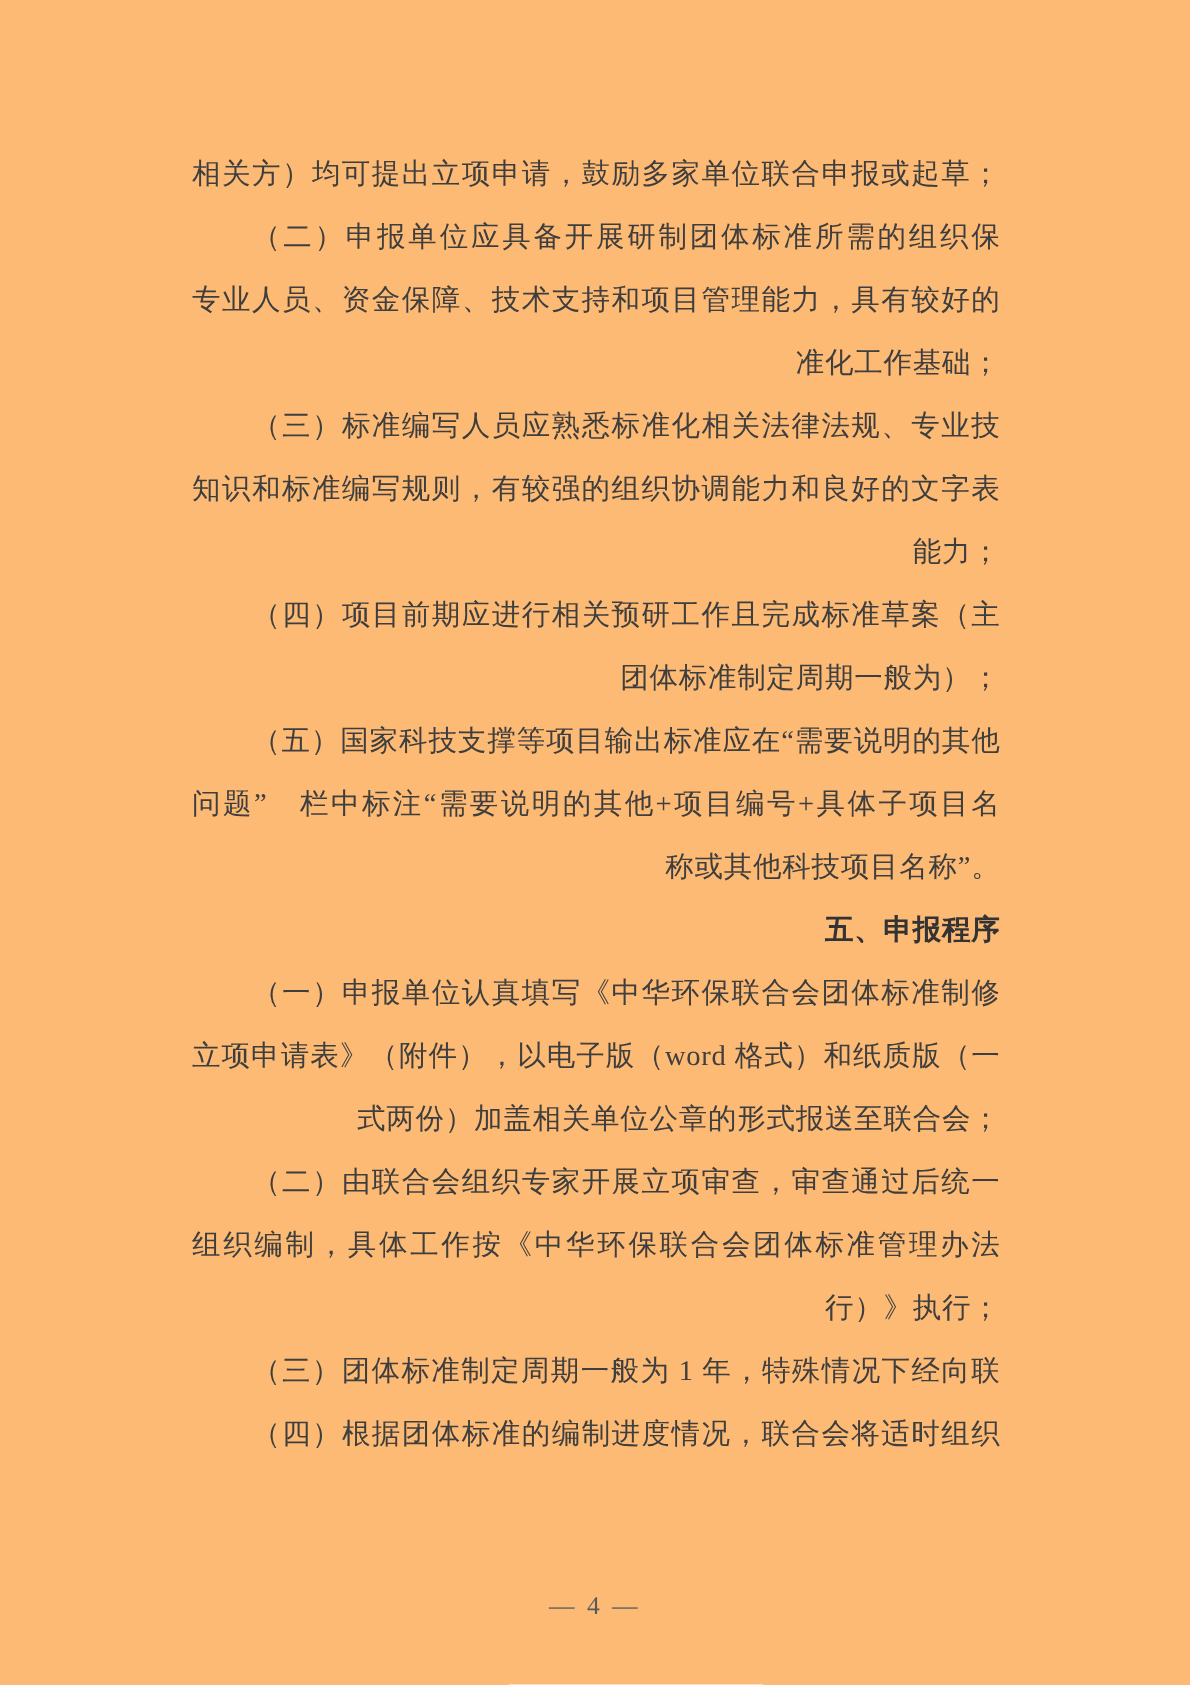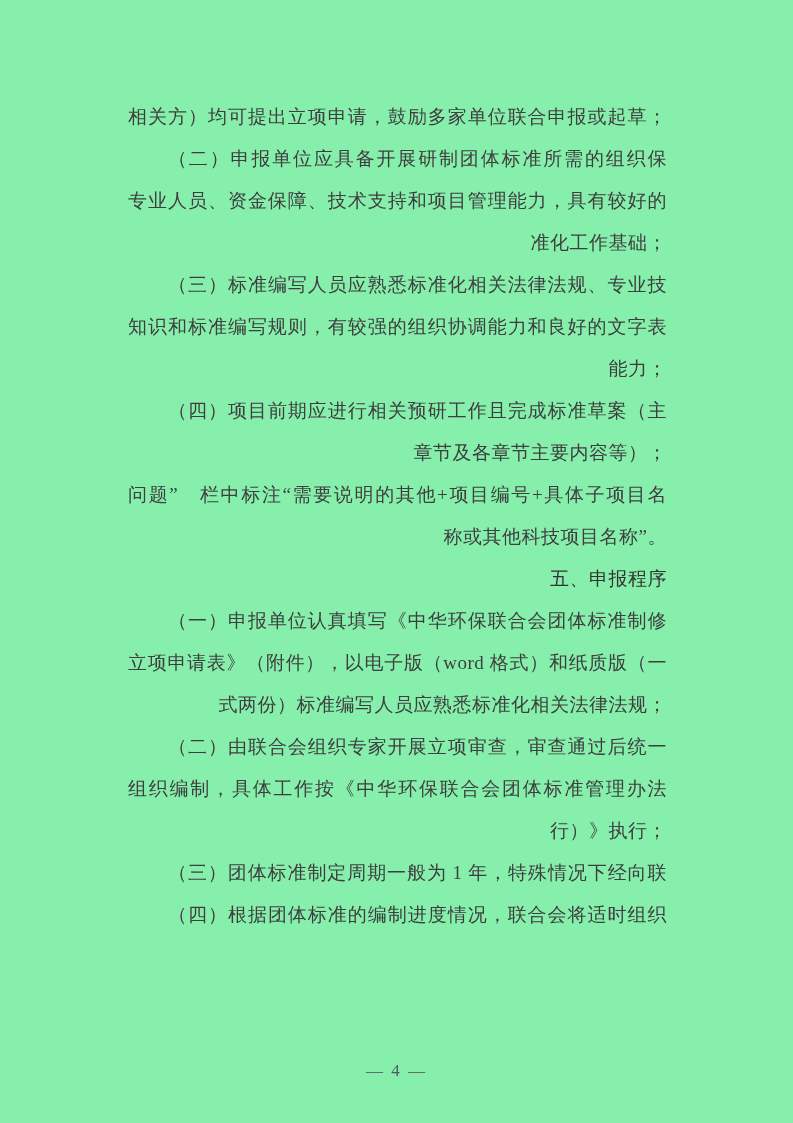--- a/index.html
+++ b/index.html
@@ -5,21 +5,21 @@
 <style>
   html, body {
     margin: 0;
     padding: 0;
     background: #ffffff;
   }
   .page {
     position: relative;
     width: 793px;
     height: 1123px;
-    background: #86efac;
+    background: #fdba74;
     overflow: hidden;
     font-family: "Liberation Serif", "DejaVu Serif", serif;
   }
   .doc-body {
     position: absolute;
     top: 96px;
     left: 128px;
     width: 539px;
   }
   .line {
@@ -33,21 +33,21 @@
   }
   .line.justify {
     text-align: justify;
     text-align-last: justify;
     text-justify: inter-ideograph;
   }
   .line.indent {
     text-indent: 40px;
   }
   .line.bold {
-    font-weight: 400;
+    font-weight: 700;
     color: #333333;
   }
   .footer {
     position: absolute;
     top: 1056px;
     left: 0;
     width: 100%;
     text-align: center;
   }
   .page-number {
@@ -63,27 +63,28 @@
 <div class="page">
   <div class="doc-body">
       <div class="line justify">相关方）均可提出立项申请，鼓励多家单位联合申报或起草；</div>
       <div class="line indent justify">（二）申报单位应具备开展研制团体标准所需的组织保障、</div>
       <div class="line justify">专业人员、资金保障、技术支持和项目管理能力，具有较好的标</div>
       <div class="line">准化工作基础；</div>
       <div class="line indent justify">（三）标准编写人员应熟悉标准化相关法律法规、专业技术</div>
       <div class="line justify">知识和标准编写规则，有较强的组织协调能力和良好的文字表达</div>
       <div class="line">能力；</div>
       <div class="line indent justify">（四）项目前期应进行相关预研工作且完成标准草案（主要</div>
-      <div class="line">章节及各章节主要内容等）；</div>
+      <div class="line">团体标准制定周期一般为）；</div>
+      <div class="line indent justify">（五）国家科技支撑等项目输出标准应在“需要说明的其他</div>
       <div class="line justify">问题”　栏中标注“需要说明的其他+项目编号+具体子项目名</div>
       <div class="line">称或其他科技项目名称”。</div>
       <div class="line indent bold">五、申报程序</div>
       <div class="line indent justify">（一）申报单位认真填写《中华环保联合会团体标准制修订</div>
       <div class="line justify">立项申请表》（附件），以电子版（word 格式）和纸质版（一</div>
-      <div class="line">式两份）标准编写人员应熟悉标准化相关法律法规；</div>
+      <div class="line">式两份）加盖相关单位公章的形式报送至联合会；</div>
       <div class="line indent justify">（二）由联合会组织专家开展立项审查，审查通过后统一</div>
       <div class="line justify">组织编制，具体工作按《中华环保联合会团体标准管理办法（试</div>
       <div class="line">行）》执行；</div>
       <div class="line indent justify">（三）团体标准制定周期一般为 1 年，特殊情况下经向联合</div>
       <div class="line indent justify">（四）根据团体标准的编制进度情况，联合会将适时组织专</div>
     </div>
   <div class="footer">
     <span class="page-number">— 4 —</span>
   </div>
 </div>

